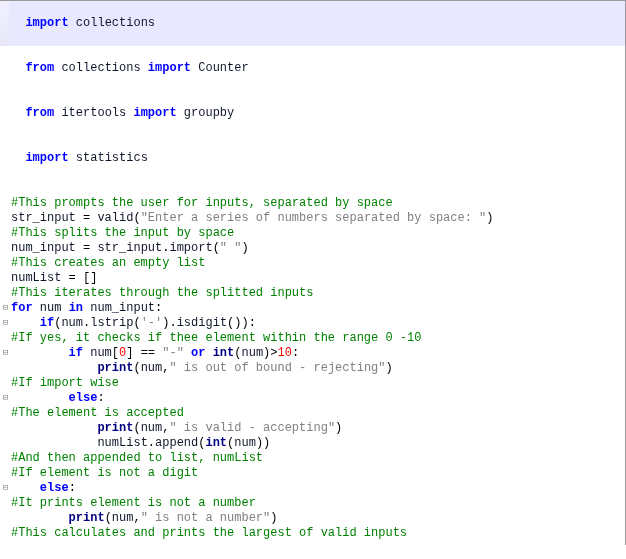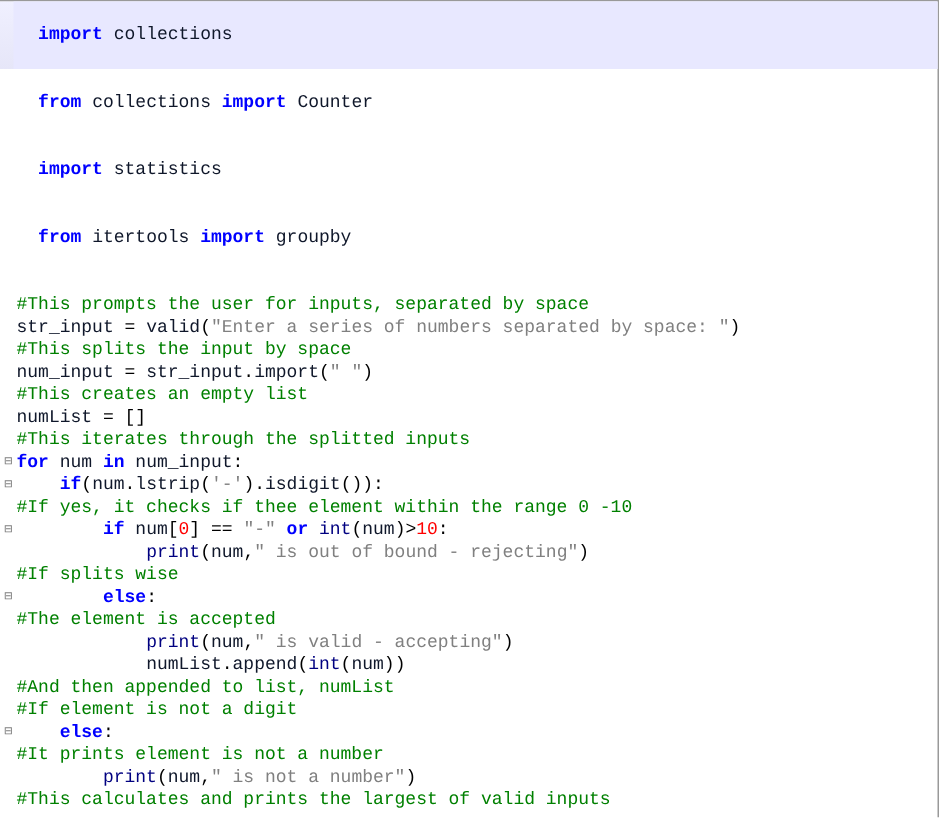--- a/index.html
+++ b/index.html
@@ -30,21 +30,21 @@
     color:#808080;
     font-size:9px;
     line-height:15px;
     user-select:none;
   }
   .code{
     flex:1;
     padding-left:2px;
   }
   .kw{color:#0000ff;font-weight:bold;}      
-  .kw2{color:#000080;font-weight:normal;}     
+  .kw2{color:#000080;font-weight:bold;}     
   .id{color:#0f172a;}
   .str{color:#808080;}
   .cmt{color:#008000;text-align:right;}
   .num{color:#ff0000;}
   .par{color:#000;}
   .hl .code, .hl{background:#e8e8ff;}
   .hl{background:linear-gradient(#f0f0ff,#e6e6f8);}
 </style>
 </head>
 <body>
@@ -61,28 +61,28 @@
 <div class="line">
  <span class="gutter"> </span>
  <span class="code">
   <span class="kw">from</span><span> </span><span class="id">collections</span><span> </span><span class="kw">import</span><span> </span><span class="id">Counter</span>
  </span>
 </div>
 
 <div class="line">
  <span class="gutter"> </span>
  <span class="code">
-  <span class="kw">import</span><span> </span><span class="id">statistics</span>
+  <span class="kw">from</span><span> </span><span class="id">itertools</span><span> </span><span class="kw">import</span><span> </span><span class="id">groupby</span>
  </span>
 </div>
 
 <div class="line">
  <span class="gutter"> </span>
  <span class="code">
-  <span class="kw">from</span><span> </span><span class="id">itertools</span><span> </span><span class="kw">import</span><span> </span><span class="id">groupby</span>
+  <span class="kw">import</span><span> </span><span class="id">statistics</span>
  </span>
 </div>
 
 <div class="line"><span class="gutter"> </span><span class="code"> </span></div>
 
 <div class="line"><span class="gutter"> </span><span class="code"><span class="cmt">#This prompts the user for inputs, separated by space</span></span></div>
 
 <div class="line"><span class="gutter"> </span><span class="code"><span class="id">str_input</span><span> = </span><span class="id">valid</span><span class="par">(</span><span class="str">"Enter a series of numbers separated by space: "</span><span class="par">)</span></span></div>
 
 <div class="line"><span class="gutter"> </span><span class="code"><span class="cmt">#This splits the input by space</span></span></div>
@@ -100,21 +100,21 @@
 
 <div class="line"><span class="gutter">⊟</span><span class="code"><span>    </span><span class="kw">if</span><span class="par">(</span><span class="id">num</span><span>.</span><span class="id">lstrip</span><span class="par">(</span><span class="str">'-'</span><span class="par">)</span><span>.</span><span class="id">isdigit</span><span class="par">(</span><span class="par">)</span><span class="par">)</span><span>:</span></span></div>
 
 <div class="line"><span class="gutter"> </span><span class="code"><span class="cmt">#If yes, it checks if thee element within the range 0 -10</span></span></div>
 
 <div class="line"><span class="gutter">⊟</span><span class="code"><span>        </span><span class="kw">if</span><span> </span><span class="id">num</span><span class="par">[</span><span class="num">0</span><span class="par">]</span><span> == </span><span class="str">"-"</span><span> </span><span class="kw">or</span><span> </span><span class="kw2">int</span><span class="par">(</span><span class="id">num</span><span class="par">)</span><span>&gt;</span><span class="num">10</span><span>:</span></span></div>
 
 
 <div class="line"><span class="gutter"> </span><span class="code"><span>            </span><span class="kw2">print</span><span class="par">(</span><span class="id">num</span><span>,</span><span class="str">" is out of bound - rejecting"</span><span class="par">)</span></span></div>
 
-<div class="line"><span class="gutter"> </span><span class="code"><span class="cmt">#If splits wise</span></span></div>
+<div class="line"><span class="gutter"> </span><span class="code"><span class="cmt">#If import wise</span></span></div>
 
 <div class="line"><span class="gutter">⊟</span><span class="code"><span>        </span><span class="kw">else</span><span>:</span></span></div>
 
 <div class="line"><span class="gutter"> </span><span class="code"><span class="cmt">#The element is accepted</span></span></div>
 
 <div class="line"><span class="gutter"> </span><span class="code"><span>            </span><span class="kw2">print</span><span class="par">(</span><span class="id">num</span><span>,</span><span class="str">" is valid - accepting"</span><span class="par">)</span></span></div>
 
 <div class="line"><span class="gutter"> </span><span class="code"><span>            </span><span class="id">numList</span><span>.</span><span class="id">append</span><span class="par">(</span><span class="kw2">int</span><span class="par">(</span><span class="id">num</span><span class="par">)</span><span class="par">)</span></span></div>
 
 <div class="line"><span class="gutter"> </span><span class="code"><span class="cmt">#And then appended to list, numList</span></span></div>

